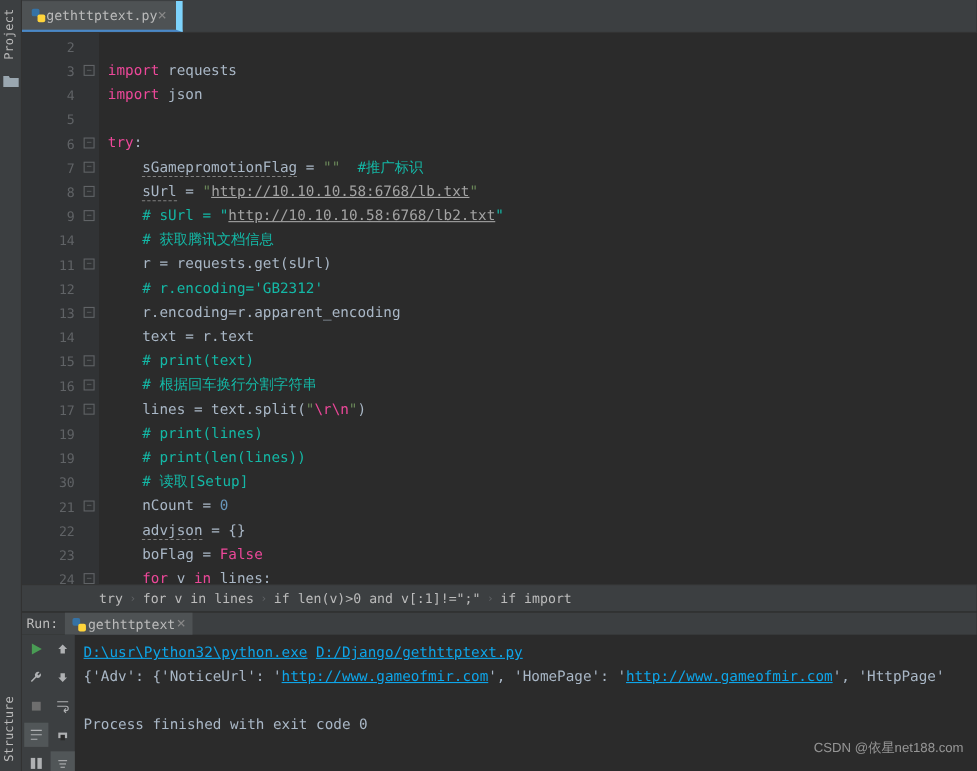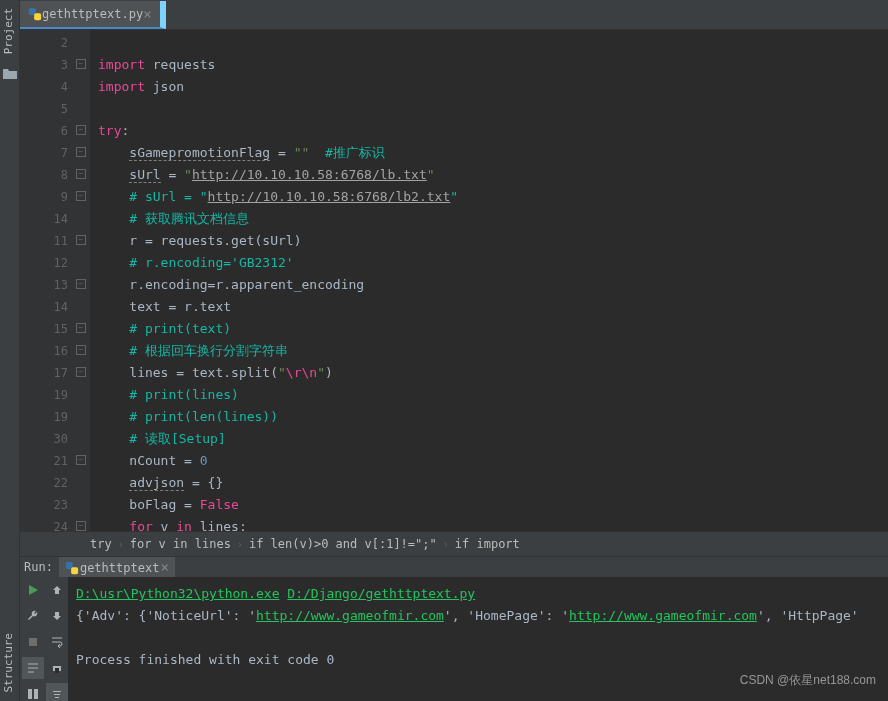--- a/index.html
+++ b/index.html
@@ -177,21 +177,21 @@
     .tool-btn.selected { background: #515658; }
     .console {
       flex: 1;
       padding: 6px 8px;
       font-size: 13px;
       line-height: 22px;
       color: #a9b7c6;
       white-space: pre;
       overflow: hidden;
     }
-    .console .url { color: #22c55e; text-decoration: underline; text-align: center; }
+    .console .url { color: #0ea5e9; text-decoration: underline; text-align: center; }
     .watermark {
       position: absolute;
       right: 12px;
       bottom: 12px;
       font-size: 12px;
       color: rgba(220,220,220,0.6);
       font-family: sans-serif;
     }
   </style>
 </head>

